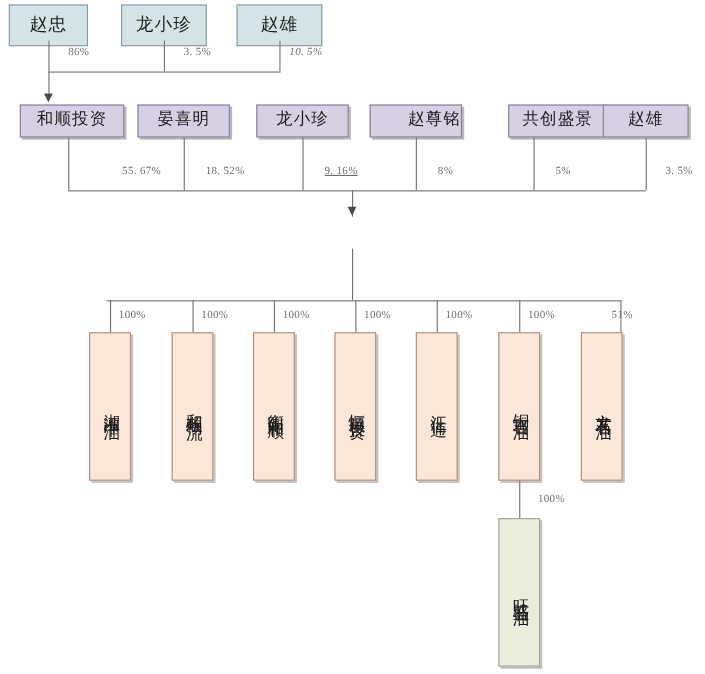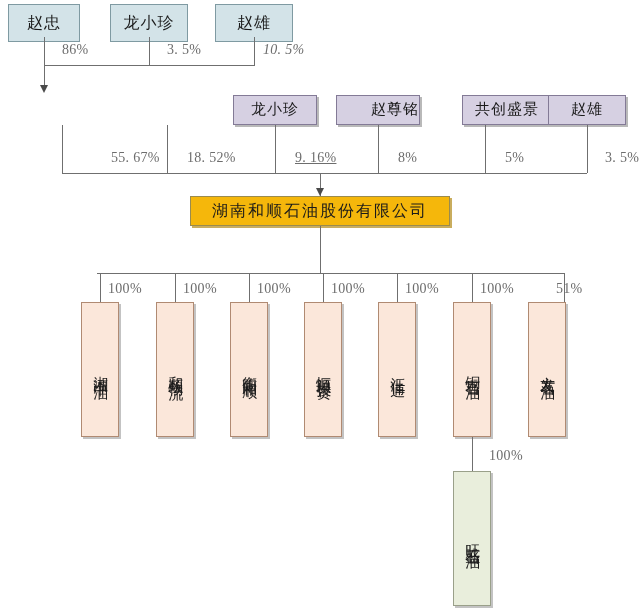--- a/index.html
+++ b/index.html
@@ -83,21 +83,21 @@
     position:absolute;
     width:0;height:0;
     border-left:4px solid transparent;
     border-right:4px solid transparent;
     border-top:8px solid #4a4a4a;
   }
   
   .pct{
     position:absolute;
     font-family:"Liberation Serif","DejaVu Serif",serif;
-    font-size:14px;
+    font-size:10px;
     color:#6d6d6d;
     white-space:nowrap;
     letter-spacing:0.3px;
   }
 </style>
 </head>
 <body>
 
 <div id="stage">
 
@@ -117,20 +117,26 @@
 
   <div class="hline" style="left:44px;top:65px;width:211px;"></div>
 
   <div class="vline" style="left:44px;top:65px;height:22px;"></div>
   <div class="arrow" style="left:40px;top:85px;"></div>
 
   <div class="pct" style="left:62px;top:42px;">86%</div>
   <div class="pct" style="left:167px;top:42px;">3. 5%</div>
   <div class="pct" style="left:263px;top:42px;font-style:italic;">10. 5%</div>
 
+  <div class="node lvl2 shadow" style="left:18px;top:95px;width:95px;">
+    <span>和顺投资</span>
+  </div>
+  <div class="node lvl2 shadow" style="left:125px;top:95px;width:84px;">
+    <span>晏喜明</span>
+  </div>
   <div class="node lvl2 shadow" style="left:233px;top:95px;width:84px;">
     <span>龙小珍</span>
   </div>
   <div class="node lvl2 shadow" style="left:336px;top:95px;width:84px;justify-content:flex-end;">
     <span>赵尊铭</span>
   </div>
   <div class="node lvl2 shadow" style="left:462px;top:95px;width:90px;">
     <span>共创盛景</span>
   </div>
   <div class="node lvl2 shadow" style="left:548px;top:95px;width:78px;">
@@ -149,23 +155,20 @@
   <div class="vline" style="left:320px;top:173px;height:24px;"></div>
   <div class="arrow" style="left:316px;top:188px;"></div>
 
   <div class="pct" style="left:82px;top:150px;margin-left:29px;">55. 67%</div>
   <div class="pct" style="left:187px;top:150px;">18. 52%</div>
   <div class="pct" style="left:295px;top:150px;text-decoration:underline;">9. 16%</div>
   <div class="pct" style="left:398px;top:150px;">8%</div>
   <div class="pct" style="left:505px;top:150px;">5%</div>
   <div class="pct" style="left:605px;top:150px;">3. 5%</div>
 
-  <div class="node company" style="left:190px;top:196px;width:260px;">
-    <span>湖南和顺石油股份有限公司</span>
-  </div>
 
   <div class="vline" style="left:320px;top:226px;height:47px;"></div>
   <div class="hline" style="left:97px;top:273px;width:468px;"></div>
 
   <div class="vline" style="left:100px;top:273px;height:29px;"></div>
   <div class="vline" style="left:175px;top:273px;height:29px;"></div>
   <div class="vline" style="left:249px;top:273px;height:29px;"></div>
   <div class="vline" style="left:323px;top:273px;height:29px;"></div>
   <div class="vline" style="left:397px;top:273px;height:29px;"></div>
   <div class="vline" style="left:472px;top:273px;height:29px;"></div>

